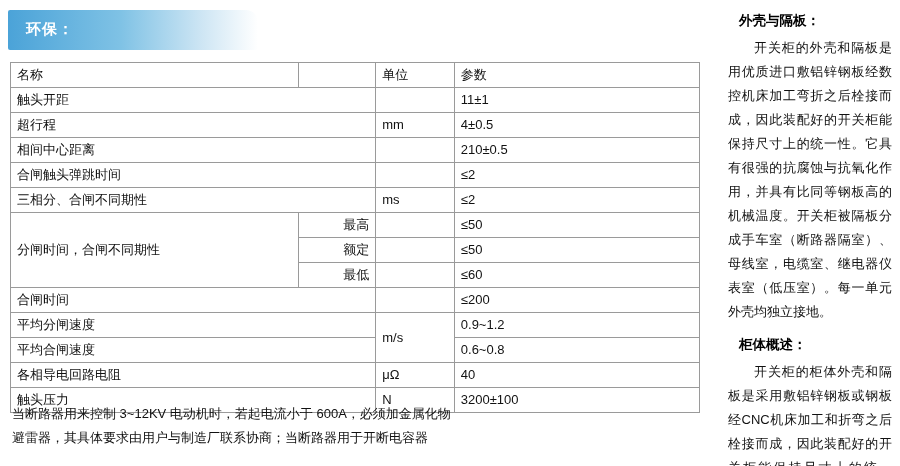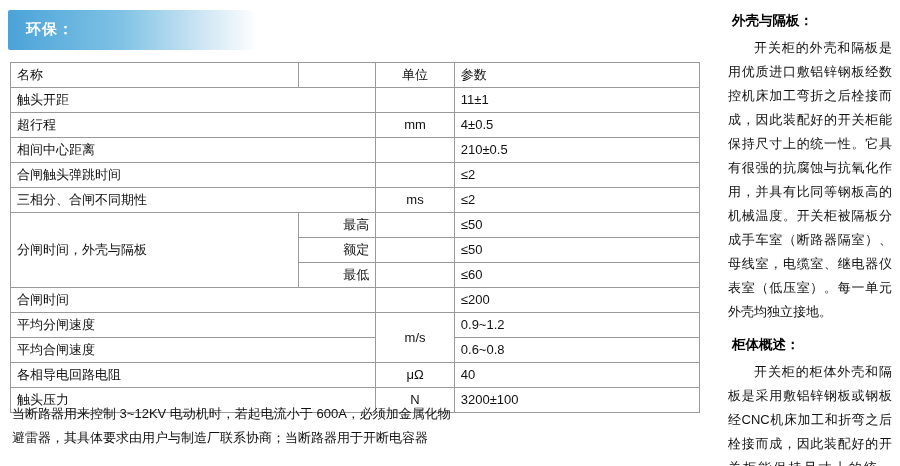--- a/index.html
+++ b/index.html
@@ -56,21 +56,21 @@
   table.spec td {
     border: 1px solid #9a9a9a;
     padding: 3px 6px;
     height: 18px;
     line-height: 16px;
     vertical-align: middle;
     color: #111;
   }
   .c-name { width: 300px; }
   .c-sub  { width: 70px; text-align: right; }
-  .c-unit { width: 70px; text-align: center; }
+  .c-unit { width: 70px; }
   .c-val  { width: 250px; }
   .note {
     position: absolute;
     left: 12px;
     top: 370px;
     width: 686px;
     font-size: 13px;
     line-height: 24px;
     color: #111;
     margin-top: 32px;
@@ -81,21 +81,21 @@
     position: absolute;
     left: 728px;
     top: 10px;
     width: 164px;
     font-size: 13px;
   }
   .r-heading {
     font-weight: bold;
     font-size: 13.5px;
     line-height: 22px;
-    margin: 0 0 4px 4px;
+    margin: 0 0 4px 11px;
     color: #000;
   }
   .r-para {
     line-height: 24px;
     margin: 0 0 10px 0;
     text-align: justify;
     text-indent: 2em;
     color: #111;
   }
   .r-block { margin-bottom: 6px; }
@@ -140,21 +140,21 @@
           <td class="c-unit"></td>
           <td class="c-val">≤2</td>
         </tr>
         <tr>
           <td class="c-name" colspan="2">三相分、合闸不同期性</td>
           <td class="c-unit">ms</td>
           <td class="c-val">≤2</td>
         </tr>
 
         <tr>
-          <td class="c-name" rowspan="3">分闸时间，外壳与隔板</td>
+          <td class="c-name" rowspan="3">分闸时间，合闸不同期性</td>
           <td class="c-sub">最高</td>
           <td class="c-unit"></td>
           <td class="c-val">≤50</td>
         </tr>
         <tr>
           <td class="c-sub">额定</td>
           <td class="c-unit"></td>
           <td class="c-val">≤50</td>
         </tr>
         <tr>

